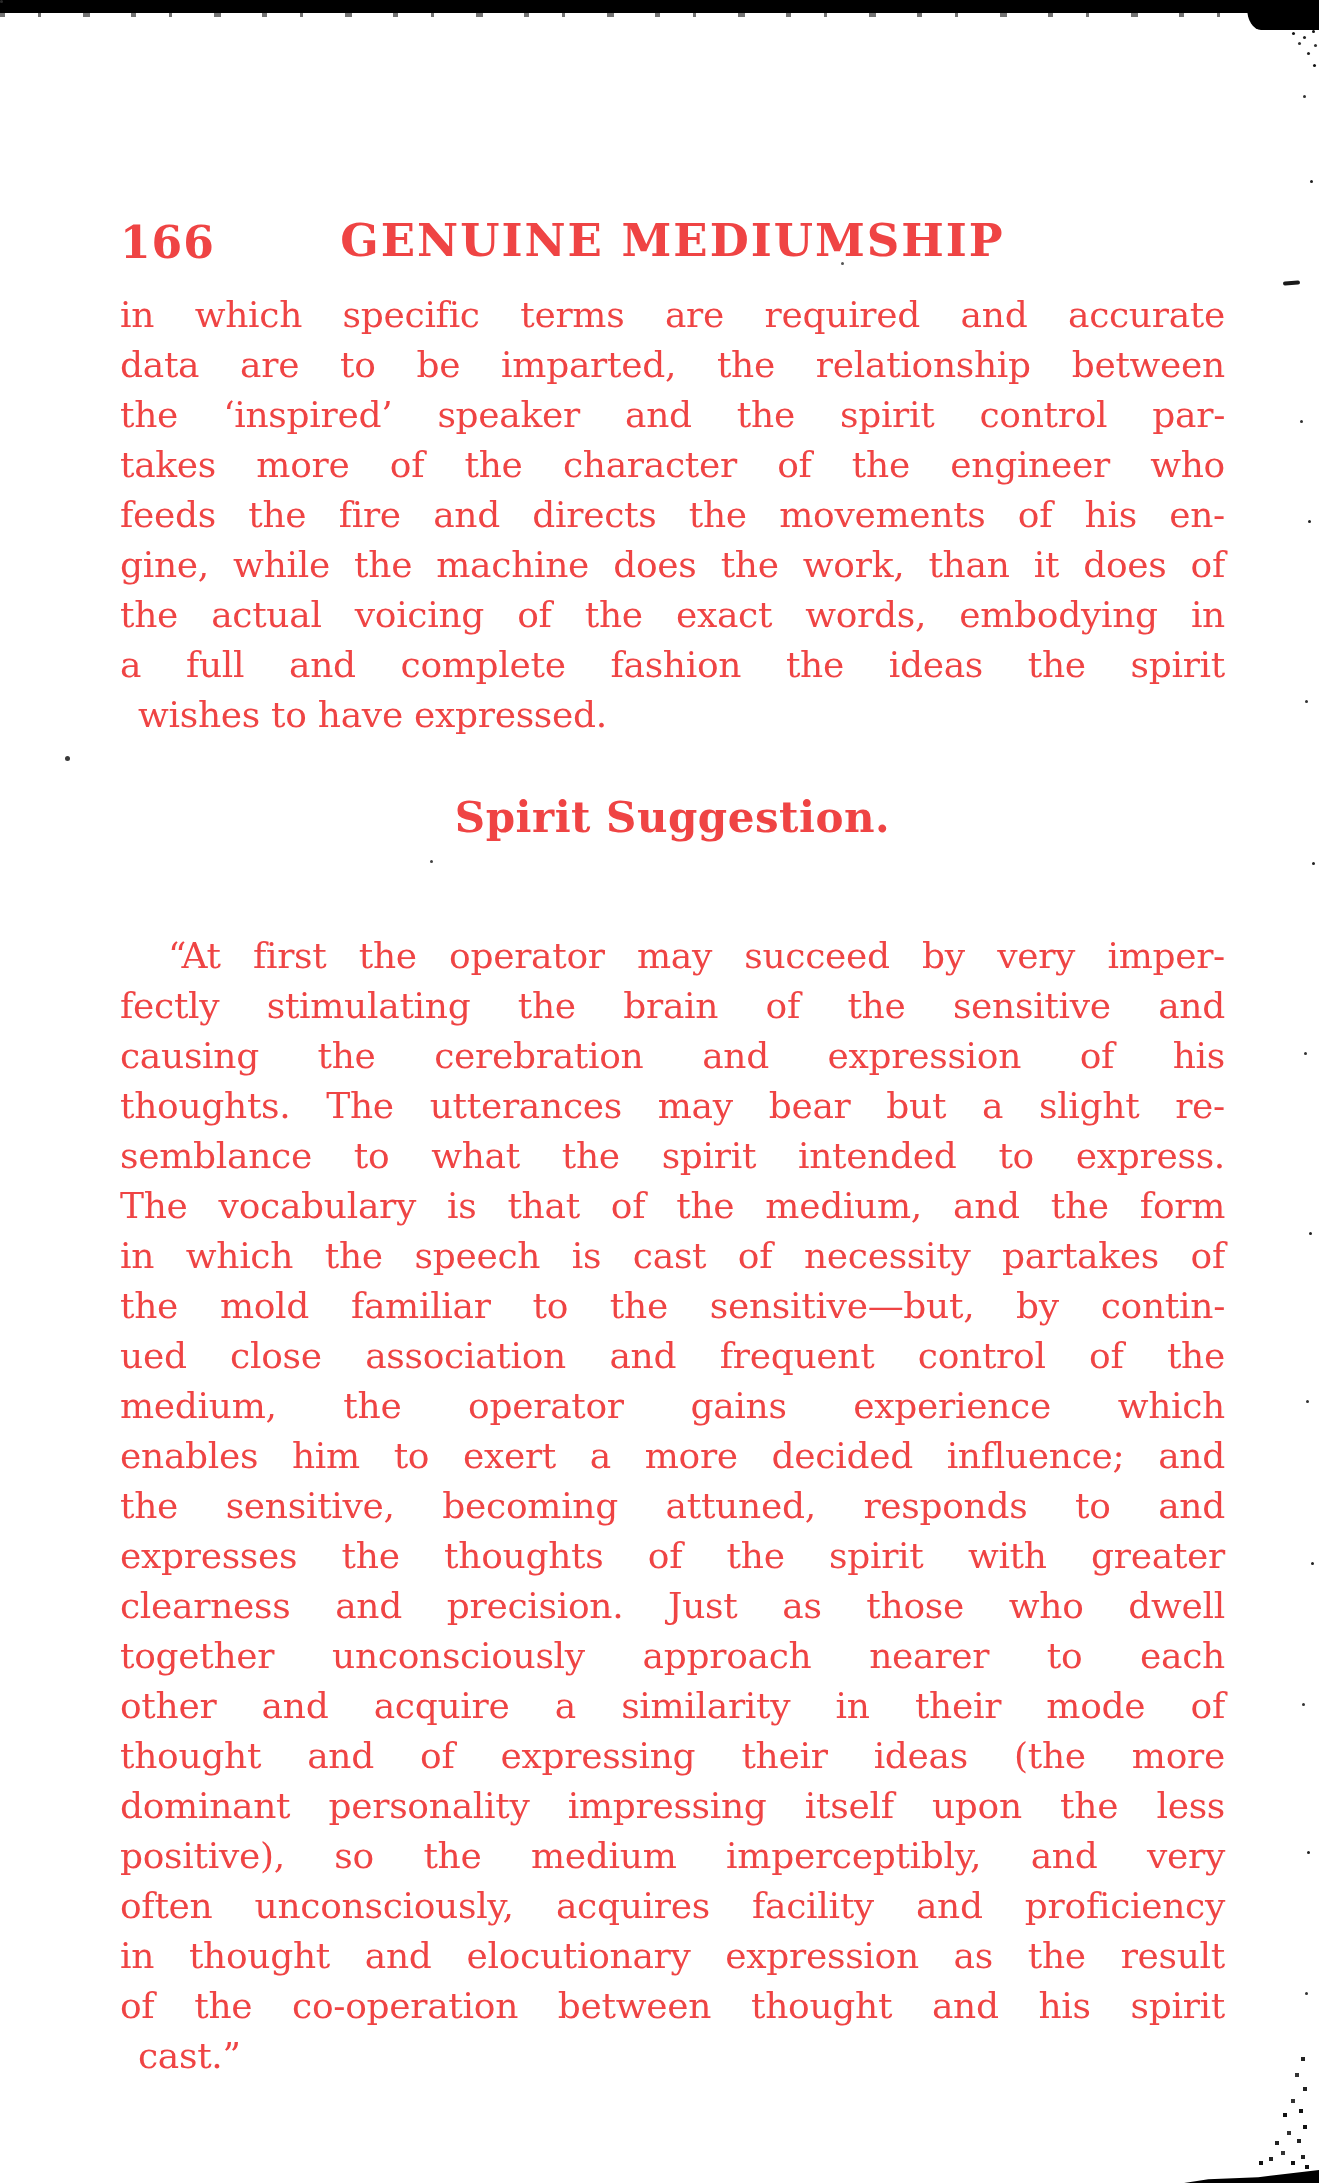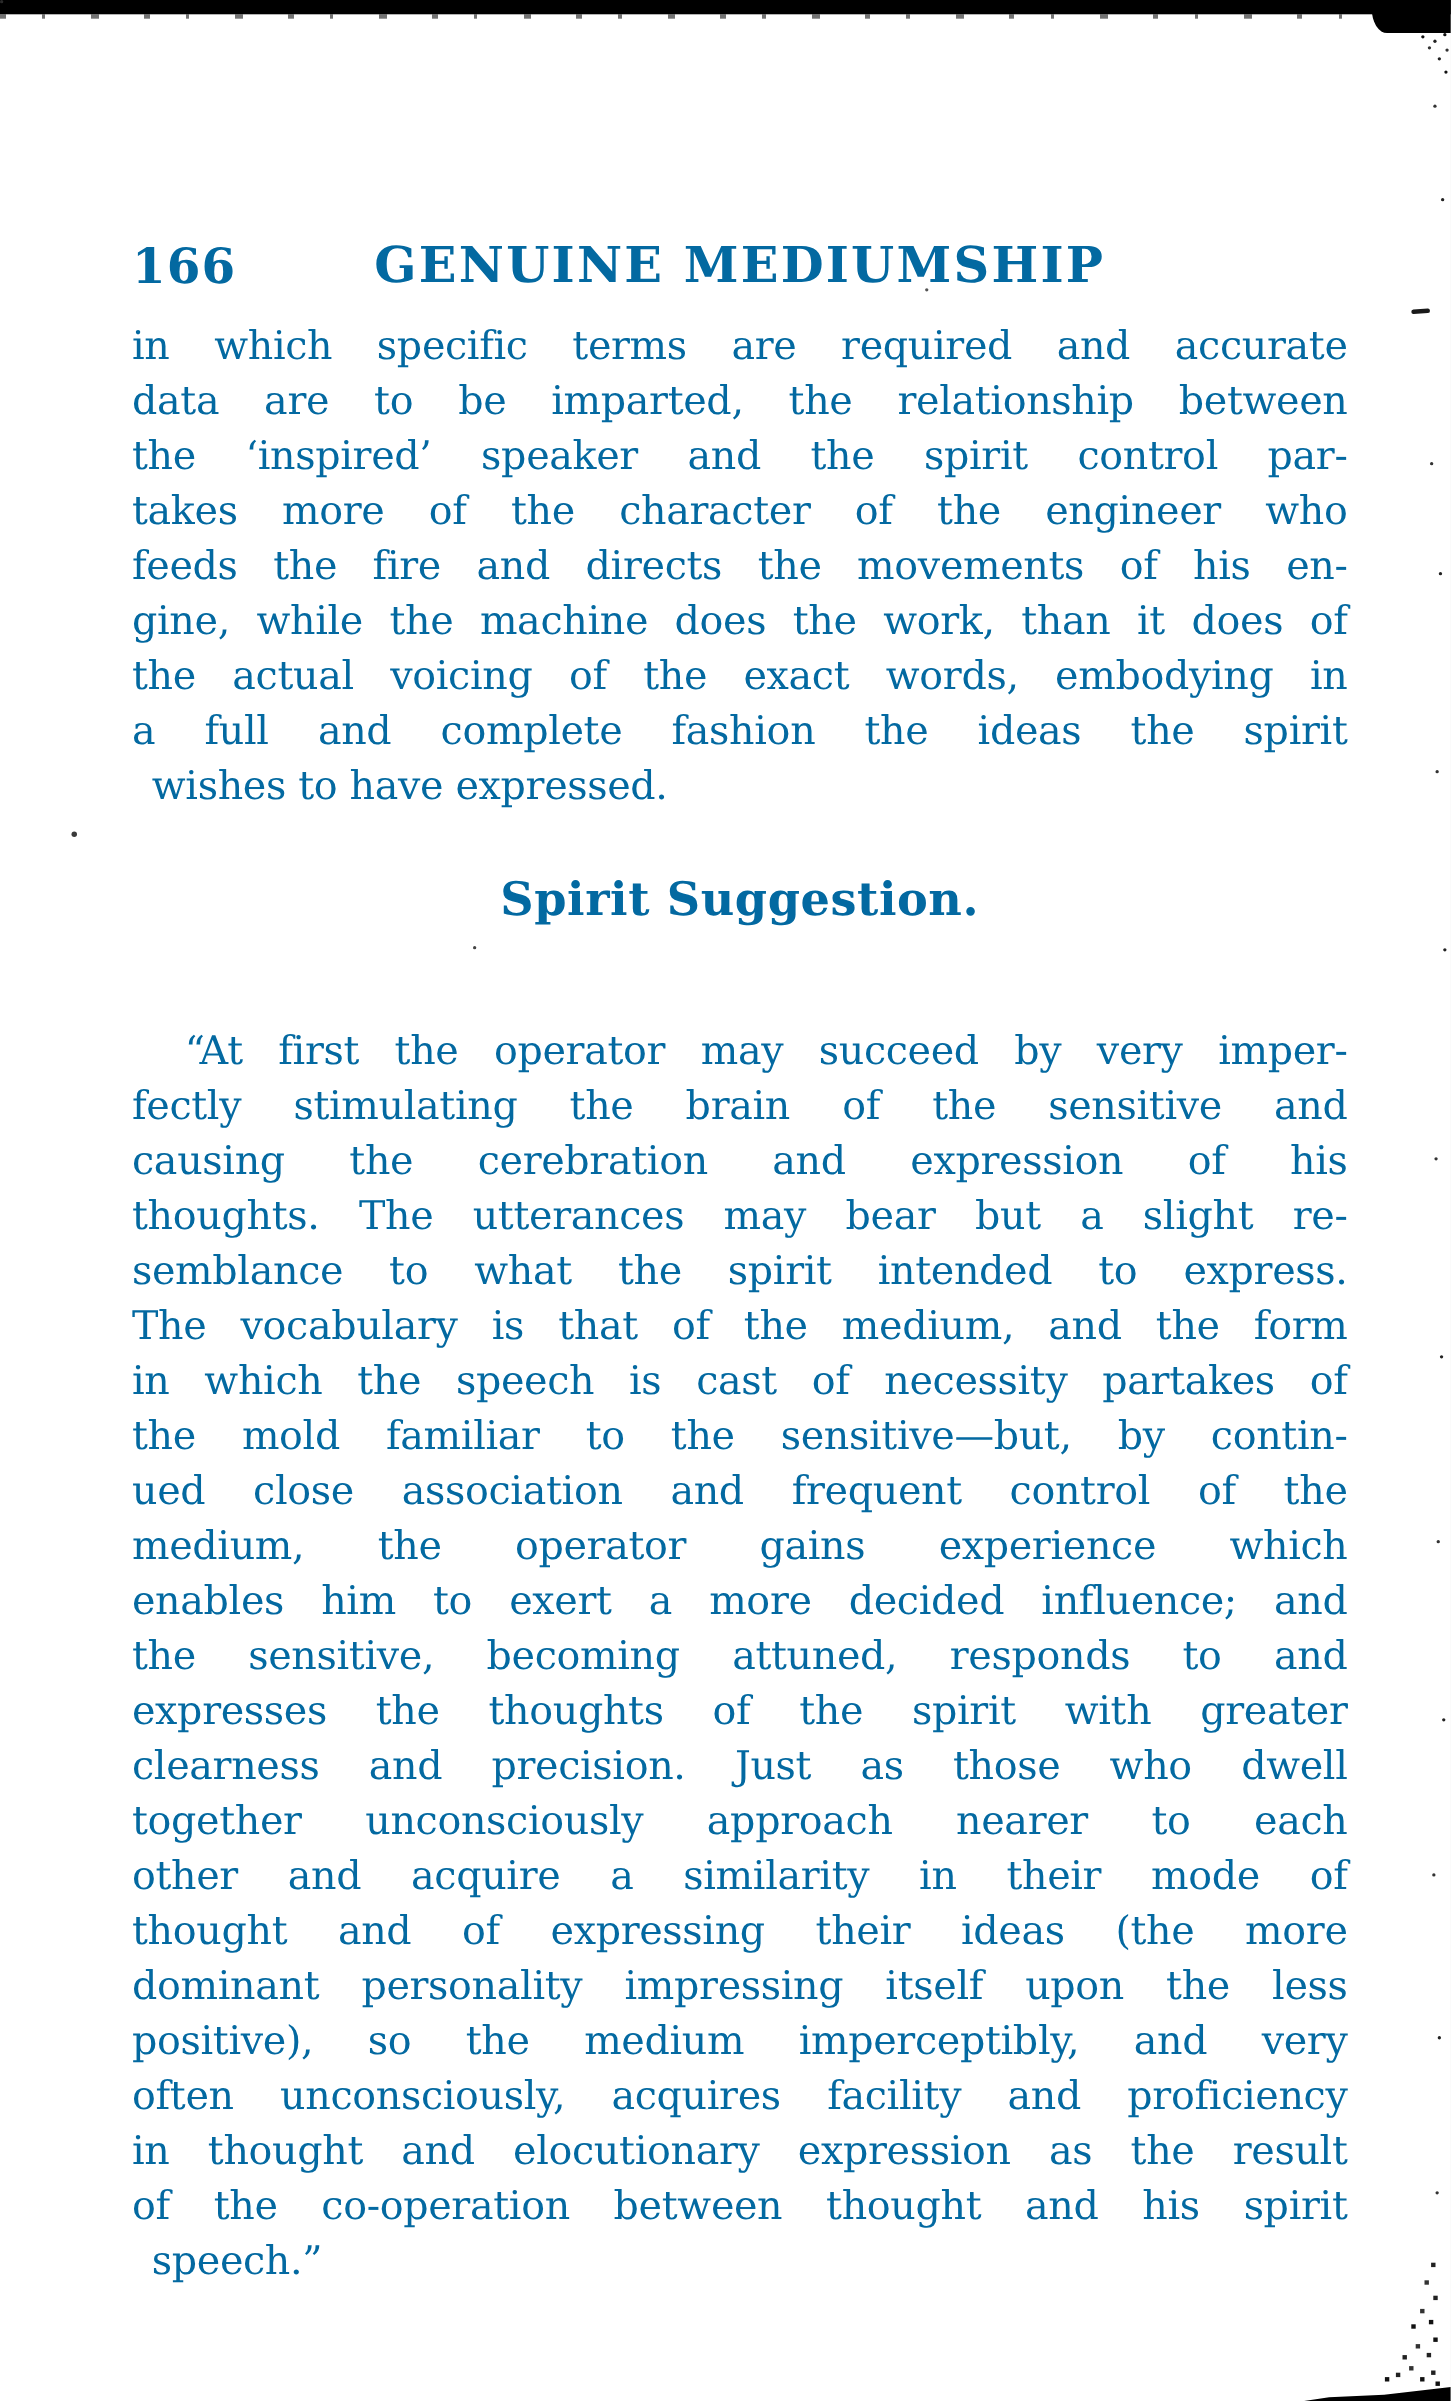--- a/index.html
+++ b/index.html
@@ -3,21 +3,21 @@
 <meta charset="utf-8">
 <style>
   html, body { margin: 0; padding: 0; background: #e8e8e8; }
   .page {
     position: relative;
     width: 1319px;
     height: 2183px;
     background: #ffffff;
     overflow: hidden;
     font-family: "DejaVu Serif", "Liberation Serif", serif;
-    color: #0369a1;
+    color: #ef4444;
   }
 
   
   .topbar {
     position: absolute; top: 0; left: 0;
     width: 100%; height: 13px; background: #000;
   }
   .topbar::after {
     content: "";
     position: absolute; top: 13px; left: 0; width: 100%; height: 4px;
@@ -148,16 +148,16 @@
       <div class="line">expresses the thoughts of the spirit with greater</div>
       <div class="line">clearness and precision.  Just as those who dwell</div>
       <div class="line">together unconsciously approach nearer to each</div>
       <div class="line">other and acquire a similarity in their mode of</div>
       <div class="line">thought and of expressing their ideas (the more</div>
       <div class="line">dominant personality impressing itself upon the less</div>
       <div class="line">positive), so the medium imperceptibly, and very</div>
       <div class="line">often unconsciously, acquires facility and proficiency</div>
       <div class="line">in thought and elocutionary expression as the result</div>
       <div class="line">of the co-operation between thought and his spirit</div>
-      <div class="line para-end">speech.”</div>
+      <div class="line para-end">cast.”</div>
     </section>
 
 </div>
 
 </body></html>

